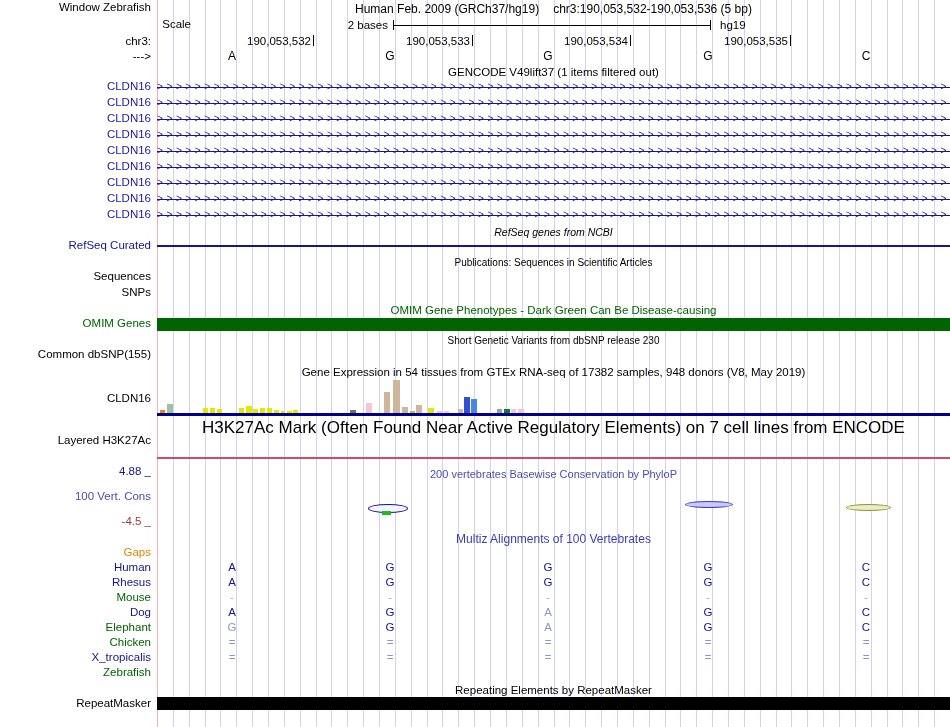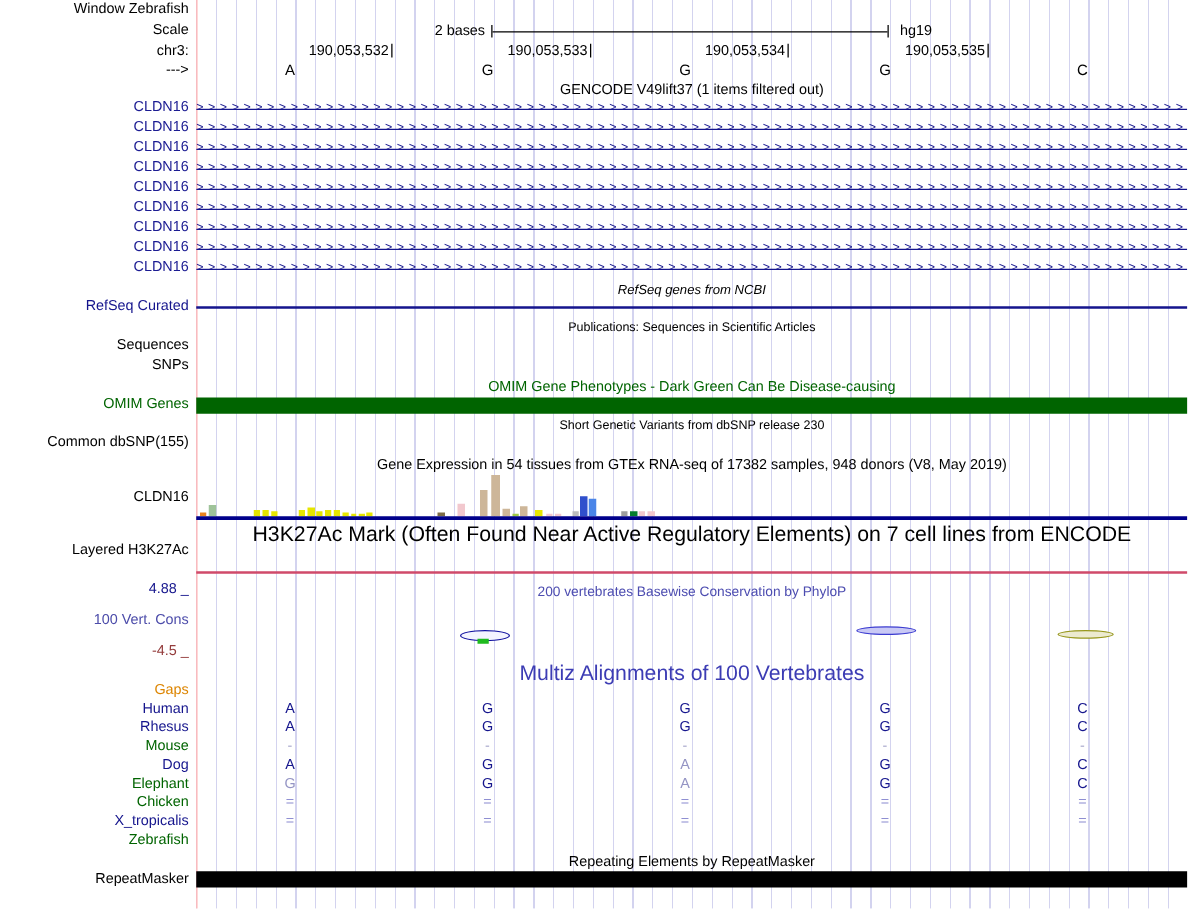--- a/index.html
+++ b/index.html
@@ -26,20 +26,23 @@
   .greentick{position:absolute;}
   .mzcell{position:absolute;width:18px;text-align:center;font-size:11.5px;line-height:14px;}
 </style>
 </head>
 <body>
 
 <div id="canvas">
   <div class="grid"></div>
   <div class="vline"></div>
 
+  <div class="winpos">
+    <span>Human Feb. 2009 (GRCh37/hg19)</span><span>chr3:190,053,532-190,053,536 (5 bp)</span>
+  </div>
 
   <div class="scaletext" style="top:19px;left:288px;width:100px;text-align:right;">2 bases</div>
   <div class="scalebar"></div>
   <div class="scaletext" style="top:19px;left:720px;">hg19</div>
 
   <div id="ruler">
       <div class="rulernum" style="top: 35px; left: 211px;">190,053,532</div>
       <div class="tick" style="top: 35px; left: 313px;"></div>
       <div class="rulernum" style="top: 35px; left: 370px;">190,053,533</div>
       <div class="tick" style="top: 35px; left: 472px;"></div>
@@ -50,21 +53,21 @@
     </div>
   <div id="bases">
       <div class="baseletter" style="top: 49px; left: 224px;">A</div>
       <div class="baseletter" style="top: 49px; left: 382px;">G</div>
       <div class="baseletter" style="top: 49px; left: 540px;">G</div>
       <div class="baseletter" style="top: 49px; left: 700px;">G</div>
       <div class="baseletter" style="top: 49px; left: 858px;">C</div>
     </div>
   <div id="leftlabels">
       <div class="leftlabel" style="top: 0px; color: rgb(0, 0, 0);">Window Zebrafish</div>
-      <div class="leftlabel" style="top: 17px; color: rgb(0, 0, 0);">Scale</div>
+      <div class="leftlabel" style="top: 17px; color: rgb(0, 0, 0); margin-left: 40px;">Scale</div>
       <div class="leftlabel" style="top: 34px; color: rgb(0, 0, 0);">chr3:</div>
       <div class="leftlabel" style="top: 49px; color: rgb(0, 0, 0);">---&gt;</div>
       <div class="leftlabel" style="top: 79px; color: rgb(27, 27, 146);">CLDN16</div>
       <div class="leftlabel" style="top: 95px; color: rgb(27, 27, 146);">CLDN16</div>
       <div class="leftlabel" style="top: 111px; color: rgb(27, 27, 146);">CLDN16</div>
       <div class="leftlabel" style="top: 127px; color: rgb(27, 27, 146);">CLDN16</div>
       <div class="leftlabel" style="top: 143px; color: rgb(27, 27, 146);">CLDN16</div>
       <div class="leftlabel" style="top: 159px; color: rgb(27, 27, 146);">CLDN16</div>
       <div class="leftlabel" style="top: 175px; color: rgb(27, 27, 146);">CLDN16</div>
       <div class="leftlabel" style="top: 191px; color: rgb(27, 27, 146);">CLDN16</div>
@@ -92,21 +95,21 @@
     </div>
   <div id="titles">
       <div class="title" style="top: 65px; color: rgb(0, 0, 0); font-size: 11.5px;">GENCODE V49lift37 (1 items filtered out)</div>
       <div class="title" style="top: 225px; color: rgb(0, 0, 0); font-size: 10.5px; font-style: italic;">RefSeq genes from NCBI</div>
       <div class="title" style="top: 256px; color: rgb(0, 0, 0); font-size: 10px;">Publications: Sequences in Scientific Articles</div>
       <div class="title" style="top: 303px; color: rgb(0, 100, 0); font-size: 11.5px;">OMIM Gene Phenotypes - Dark Green Can Be Disease-causing</div>
       <div class="title" style="top: 334px; color: rgb(0, 0, 0); font-size: 10px;">Short Genetic Variants from dbSNP release 230</div>
       <div class="title" style="top: 365px; color: rgb(0, 0, 0); font-size: 11.5px;">Gene Expression in 54 tissues from GTEx RNA-seq of 17382 samples, 948 donors (V8, May 2019)</div>
       <div class="title" style="top: 421px; color: rgb(0, 0, 0); font-size: 17px;">H3K27Ac Mark (Often Found Near Active Regulatory Elements) on 7 cell lines from ENCODE</div>
       <div class="title" style="top: 467px; color: rgb(76, 76, 176); font-size: 11px;">200 vertebrates Basewise Conservation by PhyloP</div>
-      <div class="title" style="top: 532px; color: rgb(60, 60, 180); font-size: 17px;">Multiz Alignments of 100 Vertebrates</div>
+      <div class="title" style="top: 532px; color: rgb(60, 60, 180); font-size: 12px;">Multiz Alignments of 100 Vertebrates</div>
       <div class="title" style="top: 683px; color: rgb(0, 0, 0); font-size: 11.5px;">Repeating Elements by RepeatMasker</div>
     </div>
   <div id="generows">
       <div class="generow" style="top: 81px; color: rgb(21, 21, 141);">&gt;&gt;&gt;&gt;&gt;&gt;&gt;&gt;&gt;&gt;&gt;&gt;&gt;&gt;&gt;&gt;&gt;&gt;&gt;&gt;&gt;&gt;&gt;&gt;&gt;&gt;&gt;&gt;&gt;&gt;&gt;&gt;&gt;&gt;&gt;&gt;&gt;&gt;&gt;&gt;&gt;&gt;&gt;&gt;&gt;&gt;&gt;&gt;&gt;&gt;&gt;&gt;&gt;&gt;&gt;&gt;&gt;&gt;&gt;&gt;&gt;&gt;&gt;&gt;&gt;&gt;&gt;&gt;&gt;&gt;&gt;&gt;&gt;&gt;&gt;&gt;&gt;&gt;&gt;&gt;&gt;&gt;&gt;&gt;&gt;&gt;&gt;&gt;&gt;&gt;&gt;&gt;&gt;&gt;&gt;<div class="gl" style="background: rgb(21, 21, 141);"></div></div>
       <div class="generow" style="top: 97px; color: rgb(21, 21, 141);">&gt;&gt;&gt;&gt;&gt;&gt;&gt;&gt;&gt;&gt;&gt;&gt;&gt;&gt;&gt;&gt;&gt;&gt;&gt;&gt;&gt;&gt;&gt;&gt;&gt;&gt;&gt;&gt;&gt;&gt;&gt;&gt;&gt;&gt;&gt;&gt;&gt;&gt;&gt;&gt;&gt;&gt;&gt;&gt;&gt;&gt;&gt;&gt;&gt;&gt;&gt;&gt;&gt;&gt;&gt;&gt;&gt;&gt;&gt;&gt;&gt;&gt;&gt;&gt;&gt;&gt;&gt;&gt;&gt;&gt;&gt;&gt;&gt;&gt;&gt;&gt;&gt;&gt;&gt;&gt;&gt;&gt;&gt;&gt;&gt;&gt;&gt;&gt;&gt;&gt;&gt;&gt;&gt;&gt;&gt;<div class="gl" style="background: rgb(21, 21, 141);"></div></div>
       <div class="generow" style="top: 113px; color: rgb(21, 21, 141);">&gt;&gt;&gt;&gt;&gt;&gt;&gt;&gt;&gt;&gt;&gt;&gt;&gt;&gt;&gt;&gt;&gt;&gt;&gt;&gt;&gt;&gt;&gt;&gt;&gt;&gt;&gt;&gt;&gt;&gt;&gt;&gt;&gt;&gt;&gt;&gt;&gt;&gt;&gt;&gt;&gt;&gt;&gt;&gt;&gt;&gt;&gt;&gt;&gt;&gt;&gt;&gt;&gt;&gt;&gt;&gt;&gt;&gt;&gt;&gt;&gt;&gt;&gt;&gt;&gt;&gt;&gt;&gt;&gt;&gt;&gt;&gt;&gt;&gt;&gt;&gt;&gt;&gt;&gt;&gt;&gt;&gt;&gt;&gt;&gt;&gt;&gt;&gt;&gt;&gt;&gt;&gt;&gt;&gt;&gt;<div class="gl" style="background: rgb(21, 21, 141);"></div></div>
       <div class="generow" style="top: 129px; color: rgb(21, 21, 141);">&gt;&gt;&gt;&gt;&gt;&gt;&gt;&gt;&gt;&gt;&gt;&gt;&gt;&gt;&gt;&gt;&gt;&gt;&gt;&gt;&gt;&gt;&gt;&gt;&gt;&gt;&gt;&gt;&gt;&gt;&gt;&gt;&gt;&gt;&gt;&gt;&gt;&gt;&gt;&gt;&gt;&gt;&gt;&gt;&gt;&gt;&gt;&gt;&gt;&gt;&gt;&gt;&gt;&gt;&gt;&gt;&gt;&gt;&gt;&gt;&gt;&gt;&gt;&gt;&gt;&gt;&gt;&gt;&gt;&gt;&gt;&gt;&gt;&gt;&gt;&gt;&gt;&gt;&gt;&gt;&gt;&gt;&gt;&gt;&gt;&gt;&gt;&gt;&gt;&gt;&gt;&gt;&gt;&gt;&gt;<div class="gl" style="background: rgb(21, 21, 141);"></div></div>
       <div class="generow" style="top: 145px; color: rgb(21, 21, 141);">&gt;&gt;&gt;&gt;&gt;&gt;&gt;&gt;&gt;&gt;&gt;&gt;&gt;&gt;&gt;&gt;&gt;&gt;&gt;&gt;&gt;&gt;&gt;&gt;&gt;&gt;&gt;&gt;&gt;&gt;&gt;&gt;&gt;&gt;&gt;&gt;&gt;&gt;&gt;&gt;&gt;&gt;&gt;&gt;&gt;&gt;&gt;&gt;&gt;&gt;&gt;&gt;&gt;&gt;&gt;&gt;&gt;&gt;&gt;&gt;&gt;&gt;&gt;&gt;&gt;&gt;&gt;&gt;&gt;&gt;&gt;&gt;&gt;&gt;&gt;&gt;&gt;&gt;&gt;&gt;&gt;&gt;&gt;&gt;&gt;&gt;&gt;&gt;&gt;&gt;&gt;&gt;&gt;&gt;&gt;<div class="gl" style="background: rgb(21, 21, 141);"></div></div>
       <div class="generow" style="top: 161px; color: rgb(21, 21, 141);">&gt;&gt;&gt;&gt;&gt;&gt;&gt;&gt;&gt;&gt;&gt;&gt;&gt;&gt;&gt;&gt;&gt;&gt;&gt;&gt;&gt;&gt;&gt;&gt;&gt;&gt;&gt;&gt;&gt;&gt;&gt;&gt;&gt;&gt;&gt;&gt;&gt;&gt;&gt;&gt;&gt;&gt;&gt;&gt;&gt;&gt;&gt;&gt;&gt;&gt;&gt;&gt;&gt;&gt;&gt;&gt;&gt;&gt;&gt;&gt;&gt;&gt;&gt;&gt;&gt;&gt;&gt;&gt;&gt;&gt;&gt;&gt;&gt;&gt;&gt;&gt;&gt;&gt;&gt;&gt;&gt;&gt;&gt;&gt;&gt;&gt;&gt;&gt;&gt;&gt;&gt;&gt;&gt;&gt;&gt;<div class="gl" style="background: rgb(21, 21, 141);"></div></div>
       <div class="generow" style="top: 177px; color: rgb(21, 21, 141);">&gt;&gt;&gt;&gt;&gt;&gt;&gt;&gt;&gt;&gt;&gt;&gt;&gt;&gt;&gt;&gt;&gt;&gt;&gt;&gt;&gt;&gt;&gt;&gt;&gt;&gt;&gt;&gt;&gt;&gt;&gt;&gt;&gt;&gt;&gt;&gt;&gt;&gt;&gt;&gt;&gt;&gt;&gt;&gt;&gt;&gt;&gt;&gt;&gt;&gt;&gt;&gt;&gt;&gt;&gt;&gt;&gt;&gt;&gt;&gt;&gt;&gt;&gt;&gt;&gt;&gt;&gt;&gt;&gt;&gt;&gt;&gt;&gt;&gt;&gt;&gt;&gt;&gt;&gt;&gt;&gt;&gt;&gt;&gt;&gt;&gt;&gt;&gt;&gt;&gt;&gt;&gt;&gt;&gt;&gt;<div class="gl" style="background: rgb(21, 21, 141);"></div></div>

